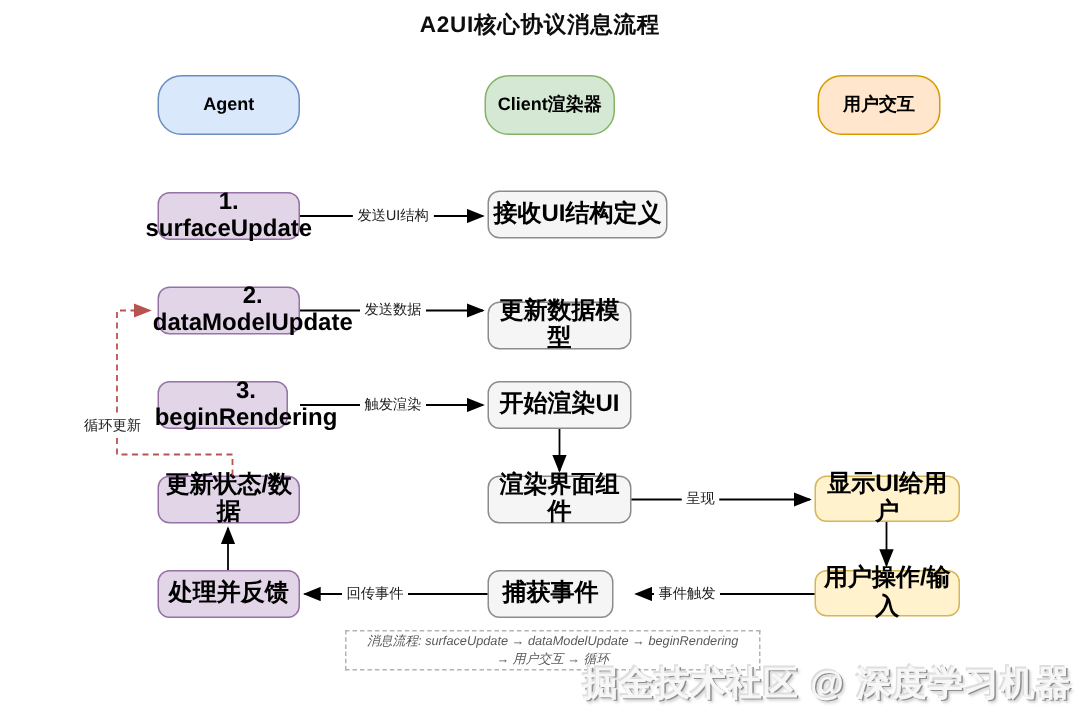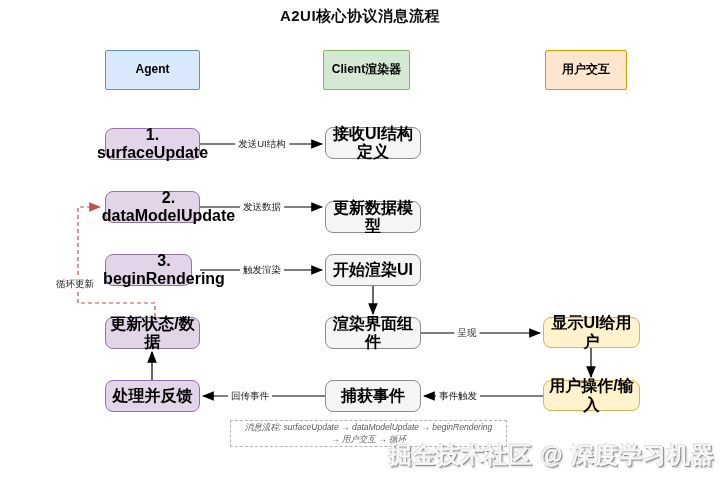--- a/index.html
+++ b/index.html
@@ -23,21 +23,21 @@
     position:absolute;
     box-sizing:border-box;
     display:flex;align-items:center;justify-content:center;
     border-radius:8px;
     border:1px solid #666;
     font-size:16px;font-weight:600;color:#000;
     text-align:center;
     line-height:1.15;
     padding:2px;
   }
-  .node.header{font-size:12px;font-weight:700;border-radius:2px;}
+  .node.header{font-size:12px;font-weight:700;border-radius:16px;}
   .blue  {background:var(--blue-fill,#dae8fc);  border-color:var(--blue-stroke,#6c8ebf);}
   .green {background:var(--green-fill,#d5e8d4); border-color:var(--green-stroke,#82b366);}
   .orange{background:var(--orange-fill,#ffe6cc);border-color:var(--orange-stroke,#d79b00);}
   .yellow{background:var(--yellow-fill,#fff2cc);border-color:var(--yellow-stroke,#d6b656);}
   .purple{background:var(--purple-fill,#e1d5e7);border-color:var(--purple-stroke,#9673a6);}
   .gray  {background:var(--gray-fill,#f5f5f5);  border-color:var(--gray-stroke,#8c8c8c);}
   svg.arrows{position:absolute;top:0;left:0;}
   .edge-label{
     position:absolute;
     transform:translate(-50%,-50%);
@@ -75,25 +75,25 @@
   <div class="node header blue" style="left:105px;top:50px;width:95px;height:40px;">Agent</div>
   <div class="node header green" style="left:323px;top:50px;width:87px;height:40px;">Client渲染器</div>
   <div class="node header orange" style="left:545px;top:50px;width:82px;height:40px;">用户交互</div>
 
   <div class="node purple" style="left:105px;top:128px;width:95px;height:32px;">1. surfaceUpdate</div>
   <div class="node purple" style="left:105px;top:191px;width:95px;height:32px;padding-left:34px;">2. dataModelUpdate</div>
   <div class="node purple" style="left:105px;top:254px;width:87px;height:32px;padding-left:33px;">3. beginRendering</div>
   <div class="node purple" style="left:105px;top:317px;width:95px;height:32px;">更新状态/数据</div>
   <div class="node purple" style="left:105px;top:380px;width:95px;height:32px;">处理并反馈</div>
 
-  <div class="node gray" style="left:325px;top:127px;width:96px;height:32px;">接收UI结构定义</div>
+  <div class="node gray" style="left:325px;top:127px;width:120px;height:32px;">接收UI结构定义</div>
   <div class="node gray" style="left:325px;top:191px;width:96px;height:32px;margin-top:10px;">更新数据模型</div>
   <div class="node gray" style="left:325px;top:254px;width:96px;height:32px;">开始渲染UI</div>
   <div class="node gray" style="left:325px;top:317px;width:96px;height:32px;">渲染界面组件</div>
-  <div class="node gray" style="left:325px;top:380px;width:96px;height:32px;">捕获事件</div>
+  <div class="node gray" style="left:325px;top:380px;width:84px;height:32px;">捕获事件</div>
 
   <div class="node yellow" style="left:543px;top:380px;width:97px;height:31px;">用户操作/输入</div>
   <div class="node yellow" style="left:543px;top:317px;width:97px;height:31px;">显示UI给用户</div>
 
   <svg class="arrows" width="720" height="479">
     <defs>
       <marker id="arrowBlack" markerWidth="10" markerHeight="8" refX="9" refY="4" orient="auto">
         <path d="M0,0 L10,4 L0,8 Z" style="fill:var(--arrow-stroke,#000);"></path>
       </marker>
       <marker id="arrowRed" markerWidth="10" markerHeight="8" refX="9" refY="4" orient="auto">

